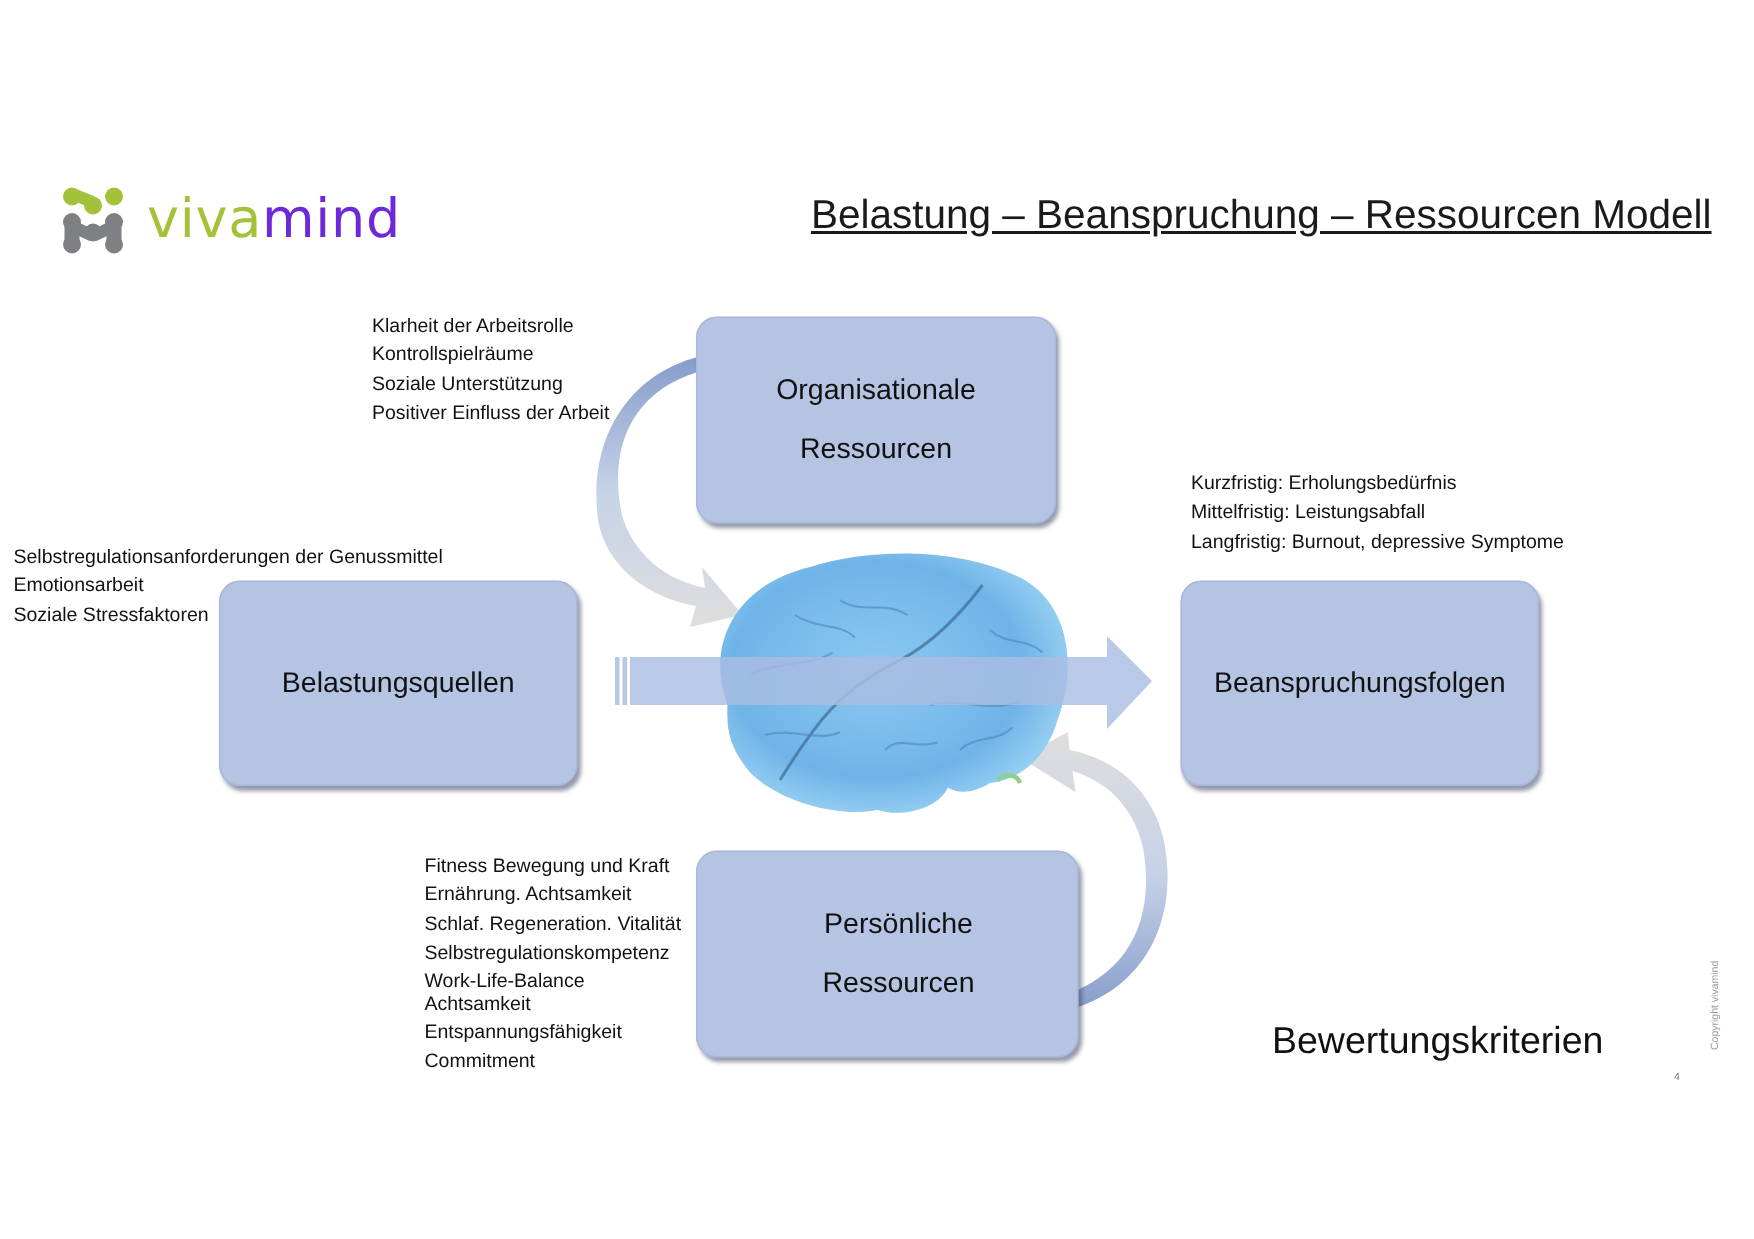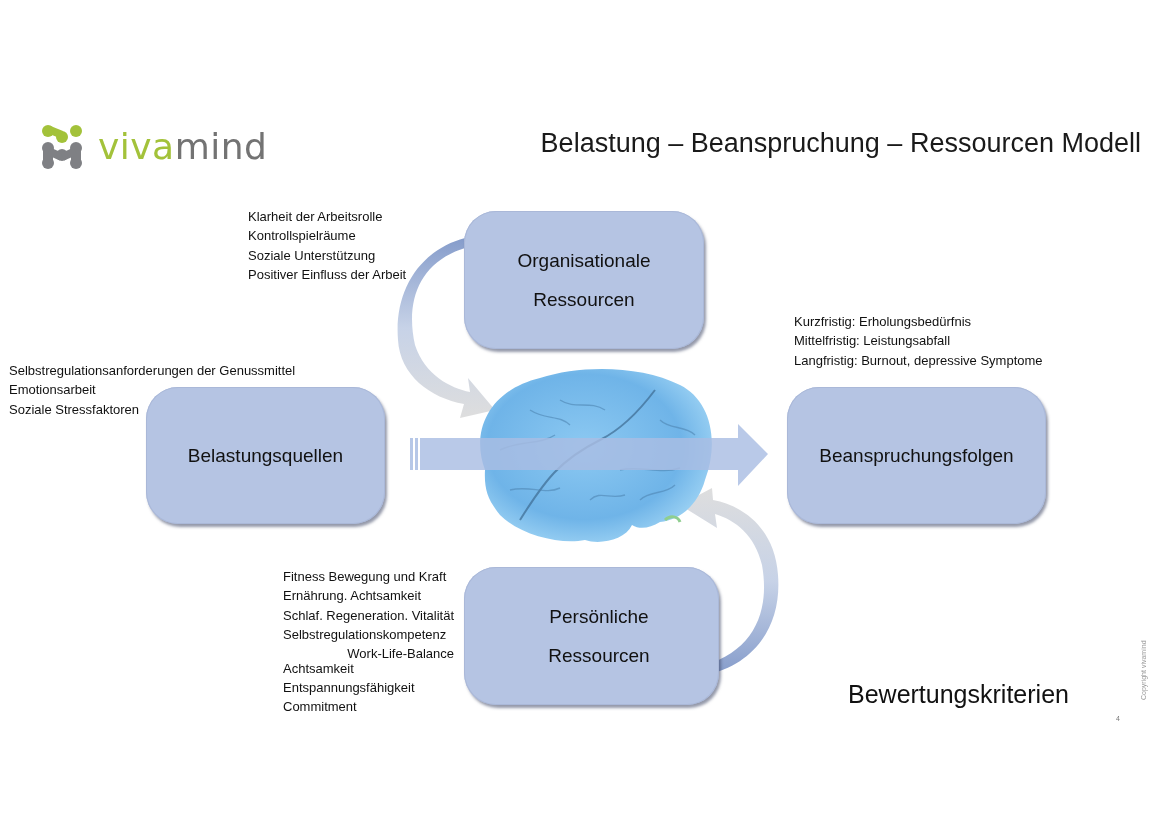--- a/index.html
+++ b/index.html
@@ -1,23 +1,23 @@
 <!DOCTYPE html>
 <html><head>
 <meta charset="utf-8">
 <style>
   html, body { margin:0; padding:0; background:#ffffff; }
   body { width:1169px; height:826px; position:relative; overflow:hidden; font-family:"Liberation Sans", sans-serif; color:#111; }
   .abs { position:absolute; }
   .logo { left:40px; top:124px; width:240px; height:46px; }
   .logo-text { position:absolute; left:58px; top:0px; font-family:"DejaVu Sans", sans-serif; font-size:36px; letter-spacing:0.5px; line-height:46px; }
   .logo-text .viva { color:#a3c23a; }
-  .logo-text .mind { color:#737373; }
-  .title { right:28px; top:128px; font-size:27px; color:#1a1a1a; white-space:nowrap; }
-  .box { position:absolute; background:#b5c4e3; border-radius:32px; box-shadow:2px 3px 3px rgba(60,70,100,0.55), inset 0 0 0 1px #aab8d8; display:flex; align-items:center; justify-content:center; text-align:center; font-size:19px; color:#111; }
+  .logo-text .mind { color:#6d28d9; }
+  .title { right:28px; top:128px; font-size:27px; color:#1a1a1a; white-space:nowrap;text-decoration:underline; }
+  .box { position:absolute; background:#b5c4e3; border-radius:14px; box-shadow:2px 3px 3px rgba(60,70,100,0.55), inset 0 0 0 1px #aab8d8; display:flex; align-items:center; justify-content:center; text-align:center; font-size:19px; color:#111; }
   .box .two { line-height:39px; }
   .list { position:absolute; font-size:13px; line-height:19.3px; color:#111; white-space:nowrap; }
   .list div { margin:0; }
   .bewertung { left:848px; top:680px; font-size:25px; color:#111; }
   .copyright { left:1140px; top:700px; font-size:7px; color:#999; transform:rotate(-90deg); transform-origin:0 0; white-space:nowrap; }
   .pagenum { left:1116px; top:715px; font-size:7px; color:#777; }
 </style>
 </head>
 <body>
 
@@ -91,21 +91,21 @@
   <div class="two">
       <div>Organisationale</div>
       <div>Ressourcen</div>
     </div>
 </div>
 
 <div class="box" style="left:146px;top:387px;width:239px;height:137px;">
   <div>Belastungsquellen</div>
 </div>
 
-<div class="box" style="left:787px;top:387px;width:259px;height:137px;">
+<div class="box" style="left:787px;top:387px;width:239px;height:137px;">
   <div>Beanspruchungsfolgen</div>
 </div>
 
 <div class="box" style="left:464px;top:567px;width:240px;height:138px;padding-left:15px;">
   <div class="two">
       <div>Persönliche</div>
       <div>Ressourcen</div>
     </div>
 </div>
 
@@ -126,21 +126,21 @@
   <div>Kurzfristig: Erholungsbedürfnis</div>
   <div>Mittelfristig: Leistungsabfall</div>
   <div>Langfristig: Burnout, depressive Symptome</div>
 </div>
 
 <div class="list" style="left:283px;top:567px;">
   <div>Fitness Bewegung und Kraft</div>
   <div>Ernährung. Achtsamkeit</div>
   <div>Schlaf. Regeneration. Vitalität</div>
   <div>Selbstregulationskompetenz</div>
-  <div style="line-height:15px;padding-top:2px;text-align:right;">Work-Life-Balance</div>
+  <div style="line-height:15px;padding-top:2px;">Work-Life-Balance</div>
   <div style="line-height:15px;">Achtsamkeit</div>
   <div style="padding-top:2px;">Entspannungsfähigkeit</div>
   <div>Commitment</div>
 </div>
 
 <div class="abs bewertung">Bewertungskriterien</div>
 <div class="abs copyright">Copyright vivamind</div>
 <div class="abs pagenum">4</div>
 
 </body></html>

